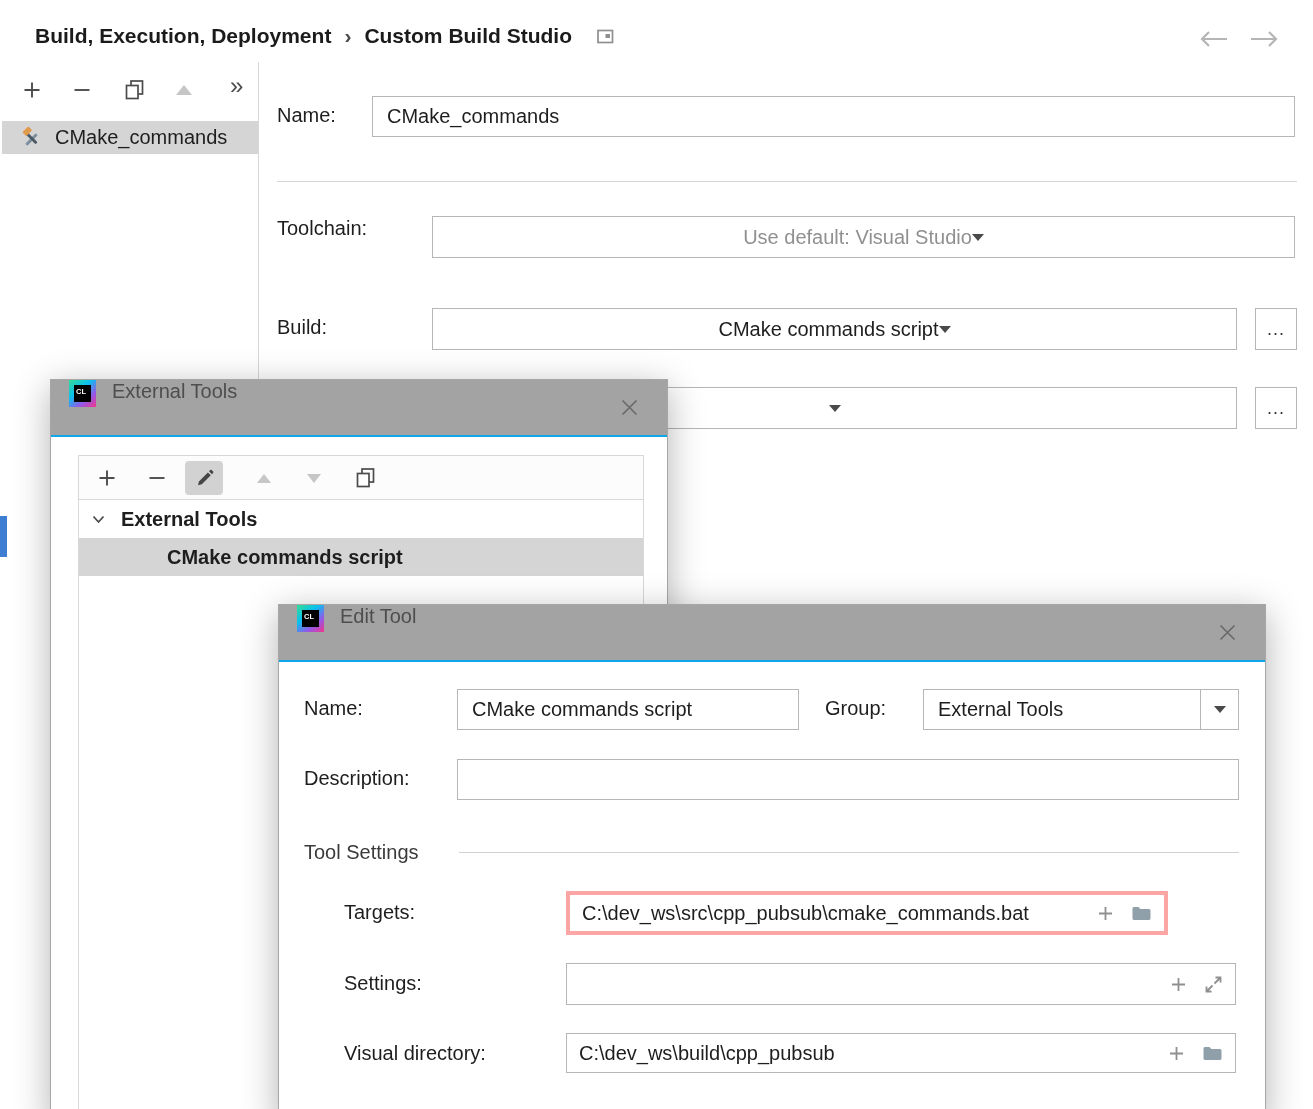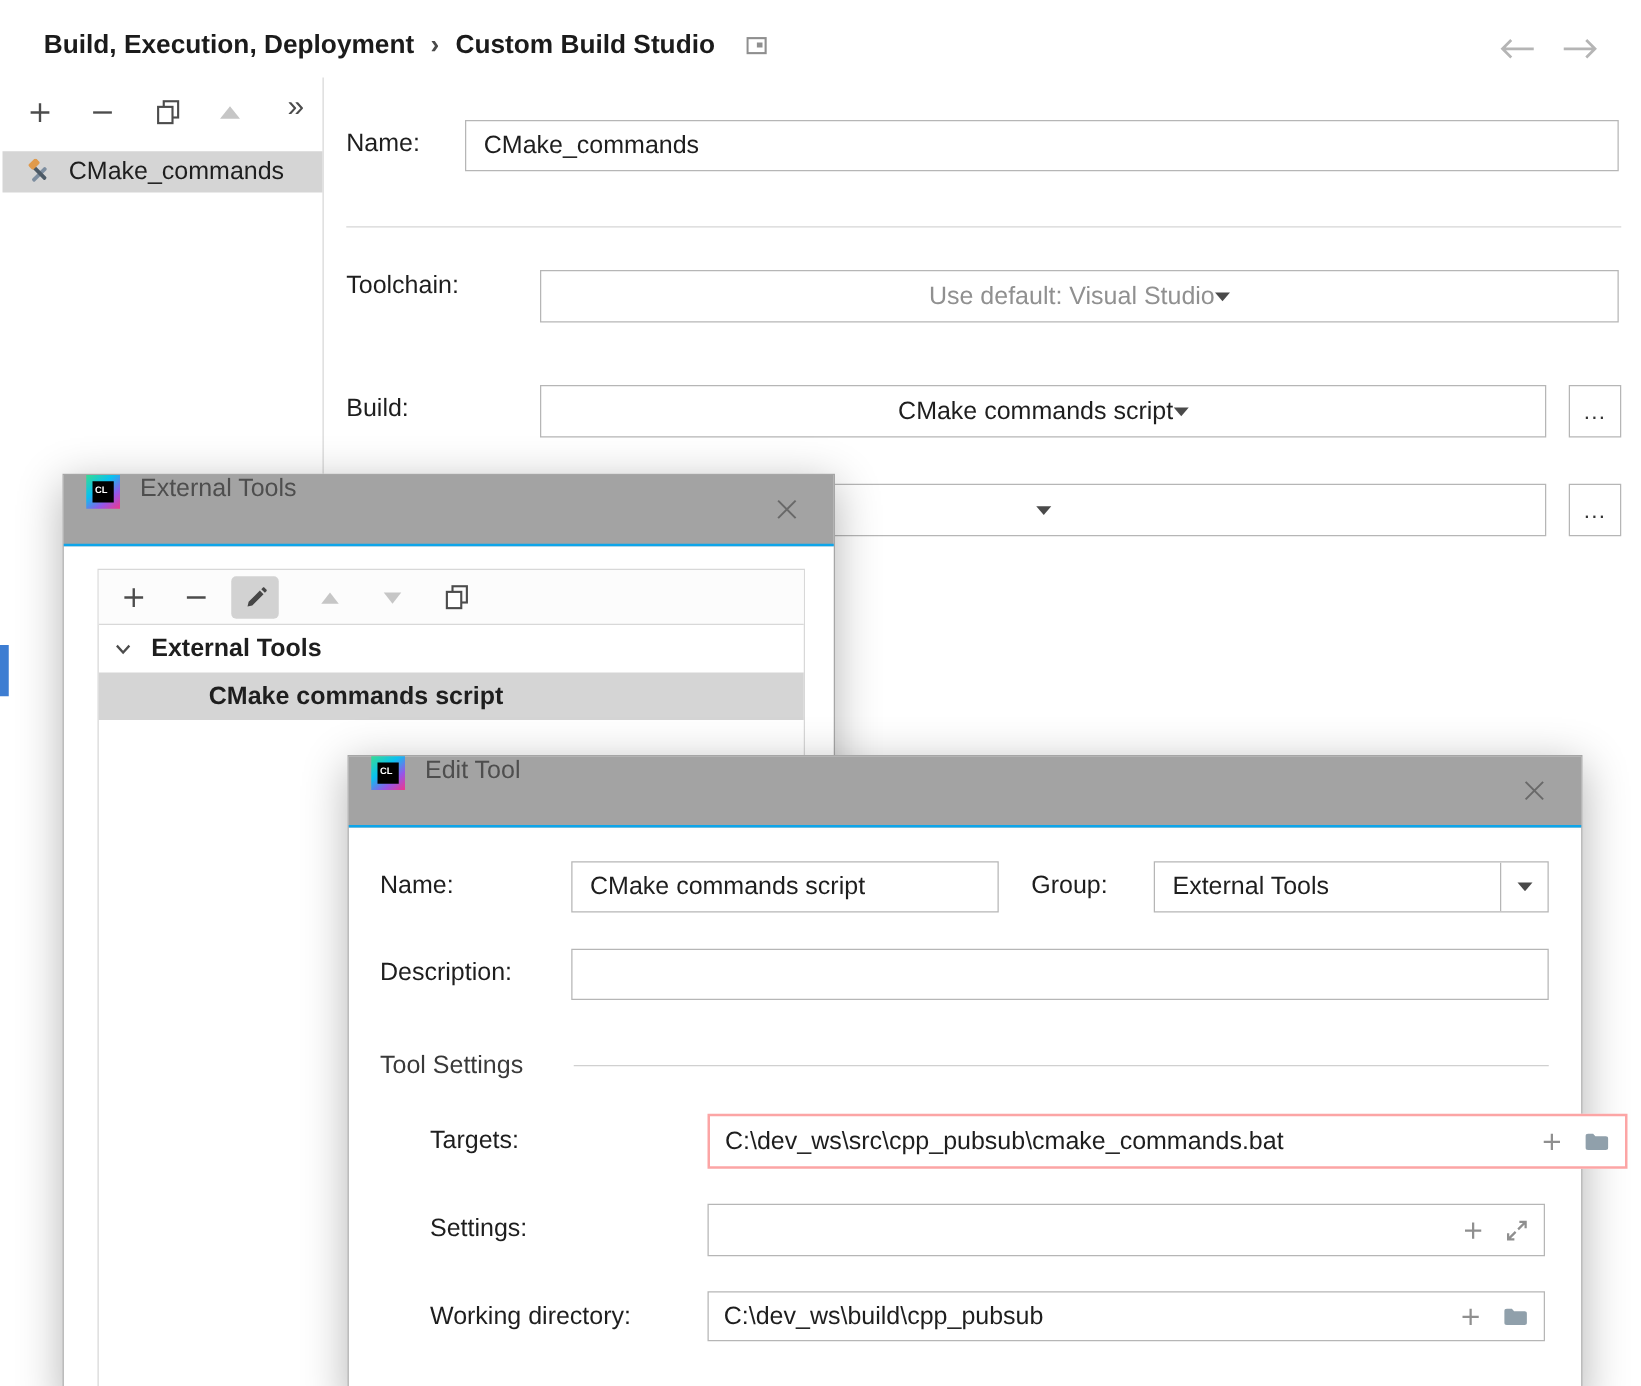--- a/index.html
+++ b/index.html
@@ -205,21 +205,21 @@
 
     <div class="label" style="left:25px;top:162px">Description:</div>
     <div class="field" style="left:178px;top:154px;width:782px;height:41px">
       <span class="val"></span>
     </div>
 
     <div class="label" style="left:25px;top:236px;color:#3a3a3a">Tool Settings</div>
     <div class="abs" style="left:180px;top:247px;width:780px;height:1px;background:#d0d0d0"></div>
 
     <div class="label" style="left:65px;top:296px">Targets:</div>
-    <div class="field" style="left:287px;top:286px;width:736px;height:44px;border:2px solid #fca5a5;padding:0 12px">
+    <div class="field" style="left:287px;top:286px;width:602px;height:44px;border:4px solid #fca5a5;padding:0 12px">
       <span class="val">C:\dev_ws\src\cpp_pubsub\cmake_commands.bat</span>
       <span class="ficons">
         <span class="iconbtn">
           <svg width="17" height="17" fill="none">
               <path d="M8.5 2v13M2 8.5h13" stroke="#8f8f8f" stroke-width="1.8"></path>
             </svg>
         </span>
         <span class="iconbtn">
           <svg width="21" height="17" viewBox="0 0 21 17">
               <path d="M1.5 4c0-1.4.6-2 2-2h4l1.8 2h8.2c1.4 0 2 .6 2 2v7c0 1.4-.6 2-2 2h-14c-1.4 0-2-.6-2-2V4z" fill="#90a0ab"></path>
@@ -238,21 +238,21 @@
             </svg>
         </span>
         <span class="iconbtn">
           <svg width="19" height="19" fill="none" stroke="#8f8f8f" stroke-width="1.8">
               <path d="M11.5 2.5h5v5M16.5 2.5l-6 6M7.5 16.5h-5v-5M2.5 16.5l6-6"></path>
             </svg>
         </span>
       </span>
     </div>
 
-    <div class="label" style="left:65px;top:437px">Working directory:</div>
+    <div class="label" style="left:65px;top:437px">Visual directory:</div>
     <div class="field" style="left:287px;top:428px;width:670px;height:40px;padding:0 12px">
       <span class="val">C:\dev_ws\build\cpp_pubsub</span>
       <span class="ficons">
         <span class="iconbtn">
           <svg width="17" height="17" fill="none">
               <path d="M8.5 2v13M2 8.5h13" stroke="#8f8f8f" stroke-width="1.8"></path>
             </svg>
         </span>
         <span class="iconbtn">
           <svg width="21" height="17" viewBox="0 0 21 17">

